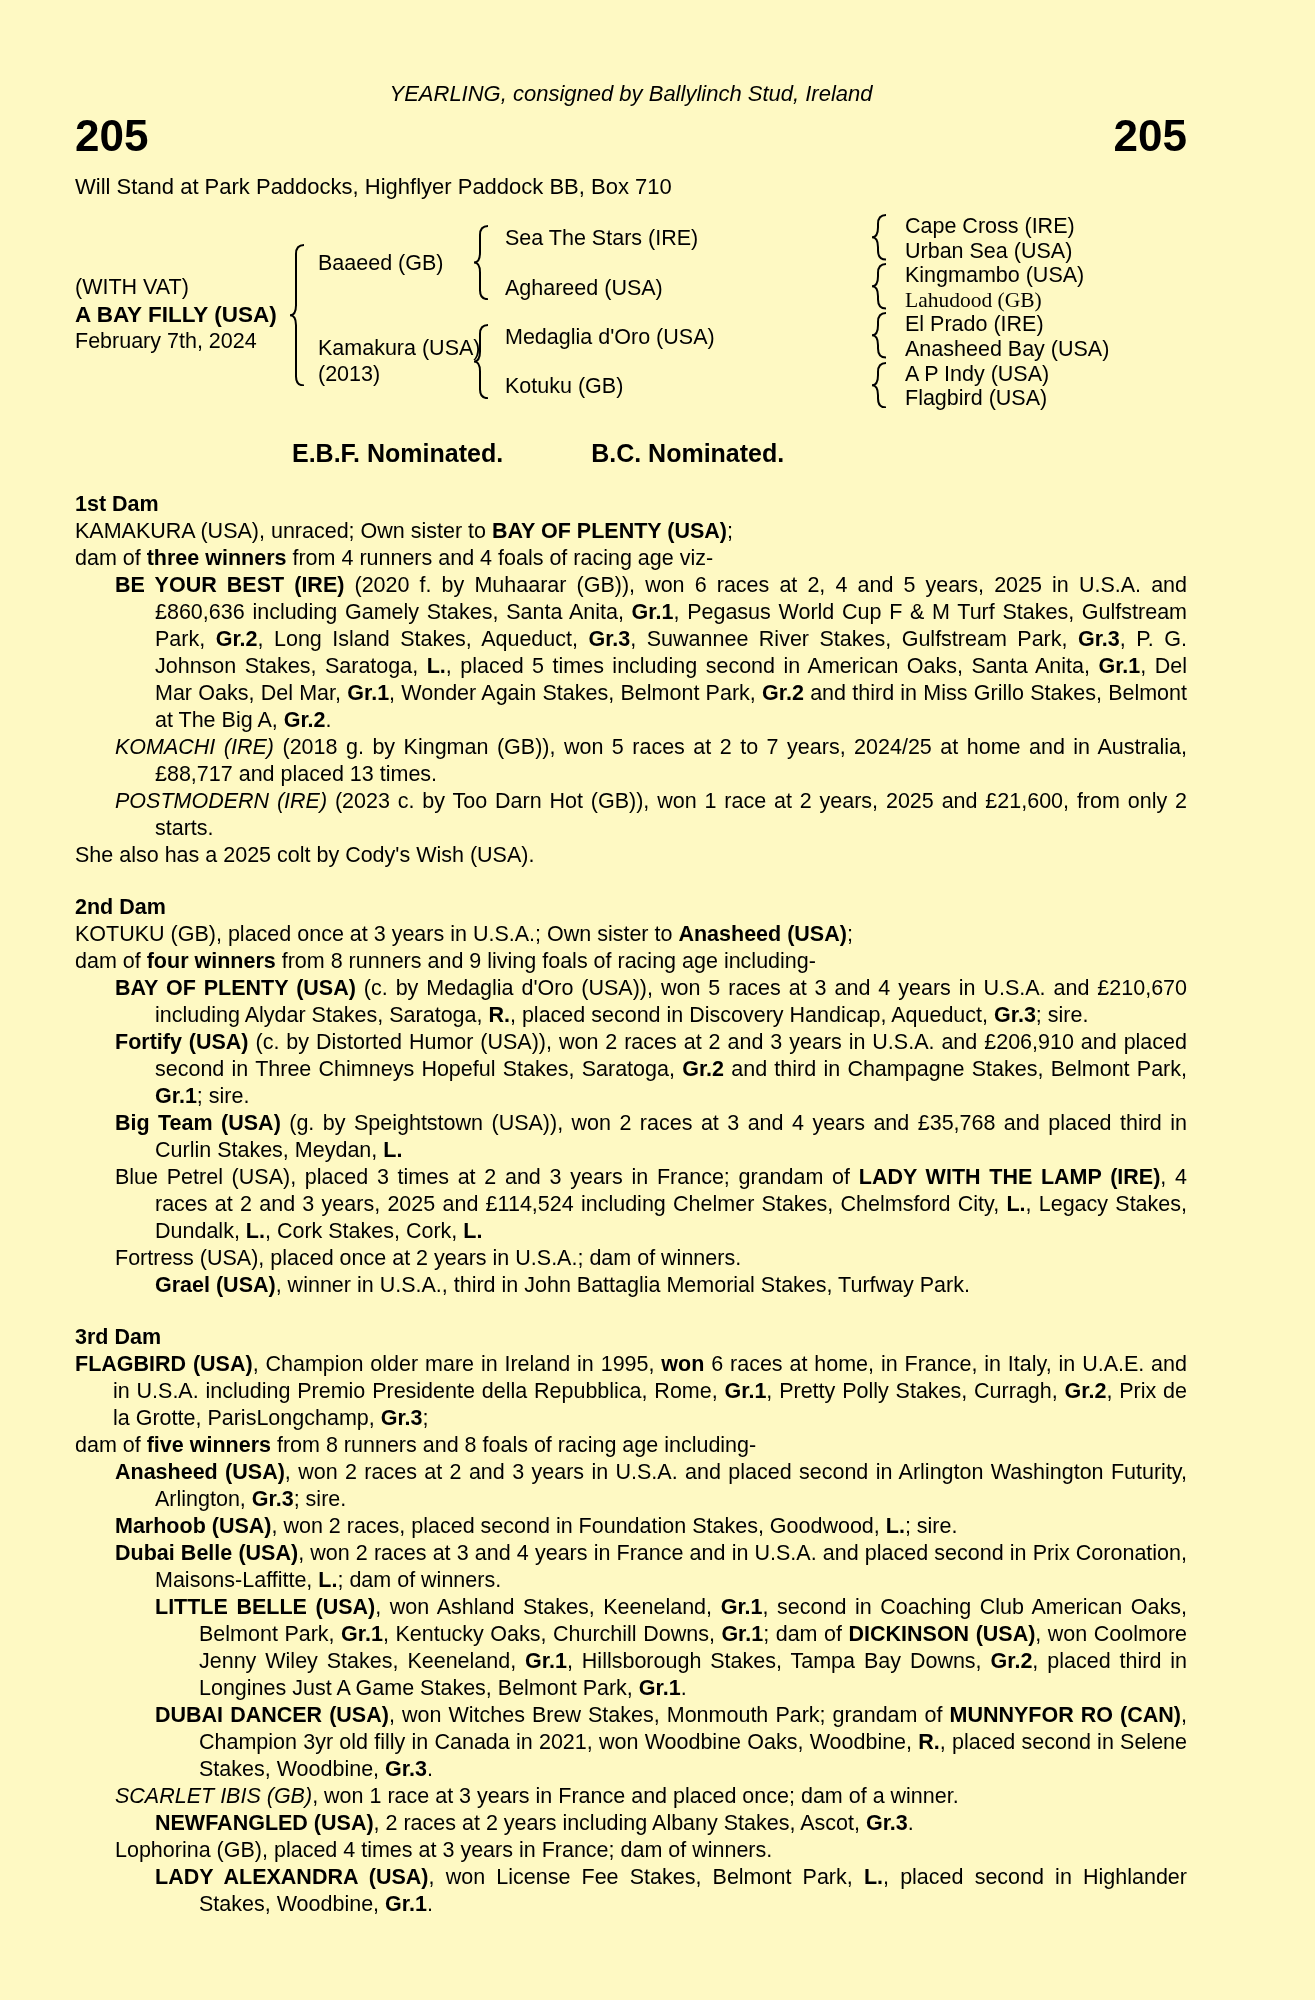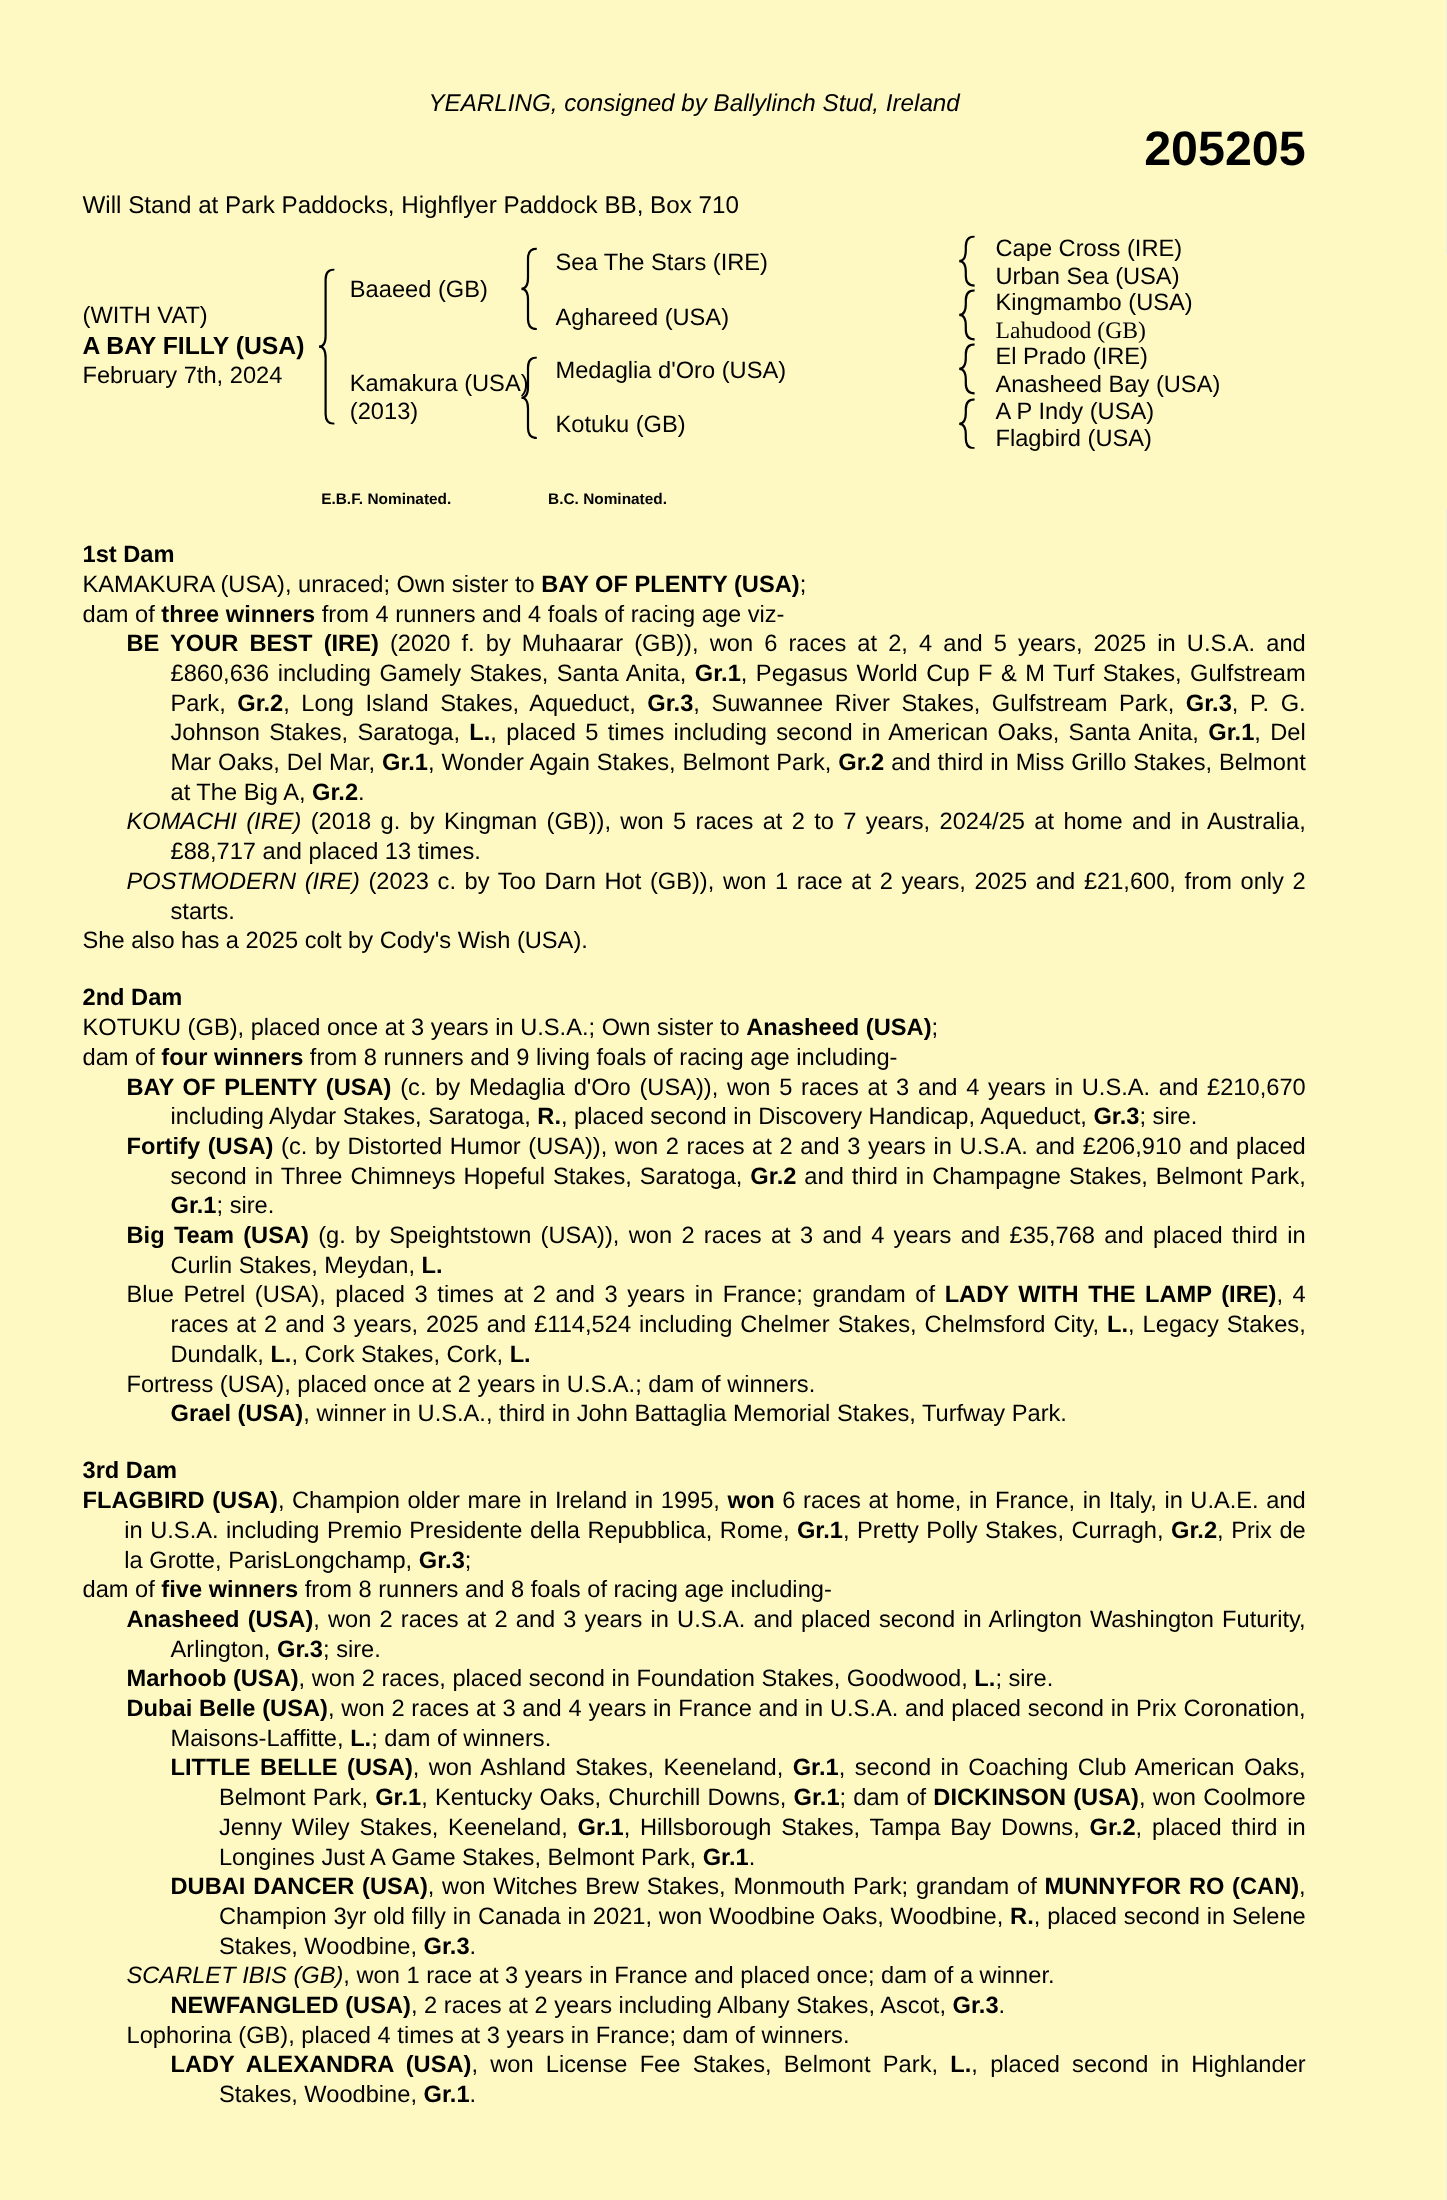--- a/index.html
+++ b/index.html
@@ -1,27 +1,27 @@
 <!DOCTYPE html>
 <html><head>
 <meta charset="utf-8">
 <style>
   html,body{margin:0;padding:0;background:#e9e9e9;}
   .page{position:relative;width:1315px;height:2000px;background:#fef9c3;color:#000;
         font-family:"Liberation Sans",sans-serif;overflow:hidden;margin:0 auto;}
   .column{position:absolute;left:75px;top:0;width:1112px;}
   .consignor{margin-top:82px;text-align:center;font-style:italic;font-size:22px;line-height:24px;}
-  .lot-row{display:flex;justify-content:flex-end;font-weight:bold;font-size:44px;line-height:44px;margin-top:8px;}
+  .lot-row{display:flex;justify-content:space-between;font-weight:bold;font-size:44px;line-height:44px;margin-top:8px;}
   .stand{font-weight:normal;font-size:22px;line-height:26px;margin-top:16px;}
   .pedigree{position:relative;height:200px;margin-top:10px;font-size:21.5px;}
   .info{position:absolute;left:0;top:64px;line-height:27px;font-size:21.5px;}
   .info .name{font-weight:bold;font-size:22.5px;}
   .ped-name{position:absolute;white-space:nowrap;line-height:23px;font-size:21.5px;}
   .brace{position:absolute;}
-  .noms{display:flex;margin-top:30px;font-size:14px;gap:88px;line-height:26px;}
+  .noms{display:flex;margin-top:30px;font-size:25px;gap:88px;line-height:26px;}
   .noms span{font-weight:bold;}
   .noms span:first-child{margin-left:217px;}
   .section-heading{font-weight:bold;font-size:21.5px;line-height:27px;margin-top:25px;}
   .para{font-size:21.5px;line-height:27px;text-align:justify;}
   .para.l0{padding-left:38px;text-indent:-38px;}
   .para.l1{padding-left:80px;text-indent:-40px;}
   .para.l2{padding-left:124px;text-indent:-44px;}
   .b{font-weight:bold;}
   .i{font-style:italic;}
 </style>

